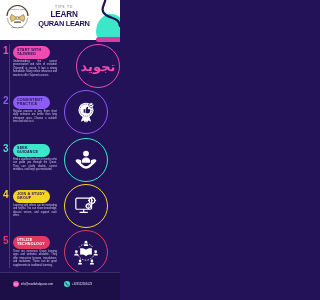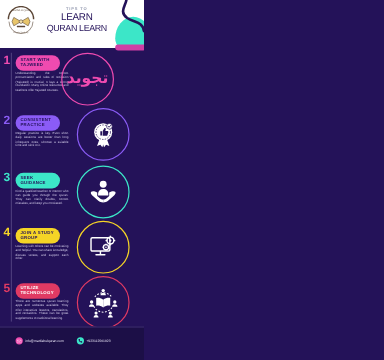--- a/index.html
+++ b/index.html
@@ -9,21 +9,21 @@
     background:#241259;
   }
   .page{position:relative;width:120px;height:300px;overflow:hidden;background:#241259;}
 
   
   .header{position:absolute;left:0;top:0;width:120px;height:40px;background:#ffffff;overflow:hidden;z-index:2;}
   .logo{position:absolute;left:4px;top:5px;width:27px;height:27px;}
   .logo svg{display:block;}
   .head-text{position:absolute;left:33px;top:5px;width:62px;text-align:center;}
   .tips-to{font-size:3.4px;letter-spacing:.7px;color:#9aa0b5;font-weight:700;line-height:5px;}
-  .title{font-size:8.2px;line-height:9px;font-weight:400;color:#241259;letter-spacing:-.2px;}
+  .title{font-size:8.2px;line-height:9px;font-weight:700;color:#241259;letter-spacing:-.2px;}
   .title .l2{font-size:7.4px;letter-spacing:-.3px;}
 
   
   .deco-teal{position:absolute;right:-6px;top:14px;width:30px;height:30px;background:#3ce6c8;border-radius:50% 50% 50% 50%/60% 60% 40% 40%;z-index:1;}
   .deco-swirl{position:absolute;right:0px;top:-4px;width:34px;height:34px;z-index:3;}
   .deco-pinkbar{position:absolute;right:-2px;top:37px;width:26px;height:5px;background:#cf3fa6;border-radius:3px;z-index:4;}
 
   
   .body{position:absolute;left:0;top:40px;width:120px;height:232px;}
 
@@ -87,21 +87,21 @@
 
   <div class="body">
     <div class="vline"></div>
 
     <div class="row" style="top:6px;">
       <div class="num" style="color:#ef4bb0;">1</div>
       <div class="pill" style="background:#ef4bb0;">
         <span>START WITH TAJWEED</span>
       </div>
       <div class="para" style="top:14px;">Understanding the correct pronunciation and rules of recitation (Tajweed) is crucial. It lays a strong foundation. Many online resources and teachers offer Tajweed courses.</div>
-      <div class="circle" style="left:51px;top:-2px;width:44px;height:44px;border:1.2px solid #ef4bb0;text-align:center;">
+      <div class="circle" style="left:76px;top:-2px;width:44px;height:44px;border:1.2px solid #ef4bb0;text-align:center;">
         <div class="arabic">تجويد</div>
       </div>
     </div>
 
     <div class="row" style="top:56px;">
       <div class="num" style="color:#8b5cf6;">2</div>
       <div class="pill" style="background:#8b5cf6;">
         <span>CONSISTENT PRACTICE</span>
       </div>
       <div class="para" style="top:14px;">Regular practice is key. Even short daily sessions are better than long infrequent ones. Choose a suitable time and stick to it.</div>

